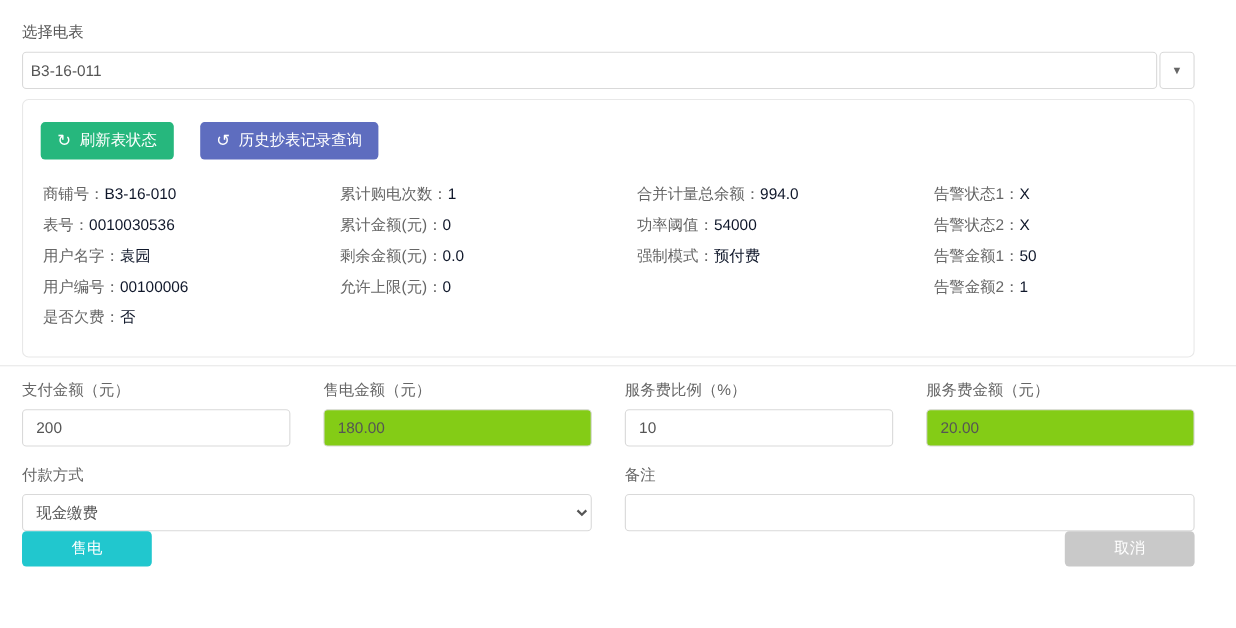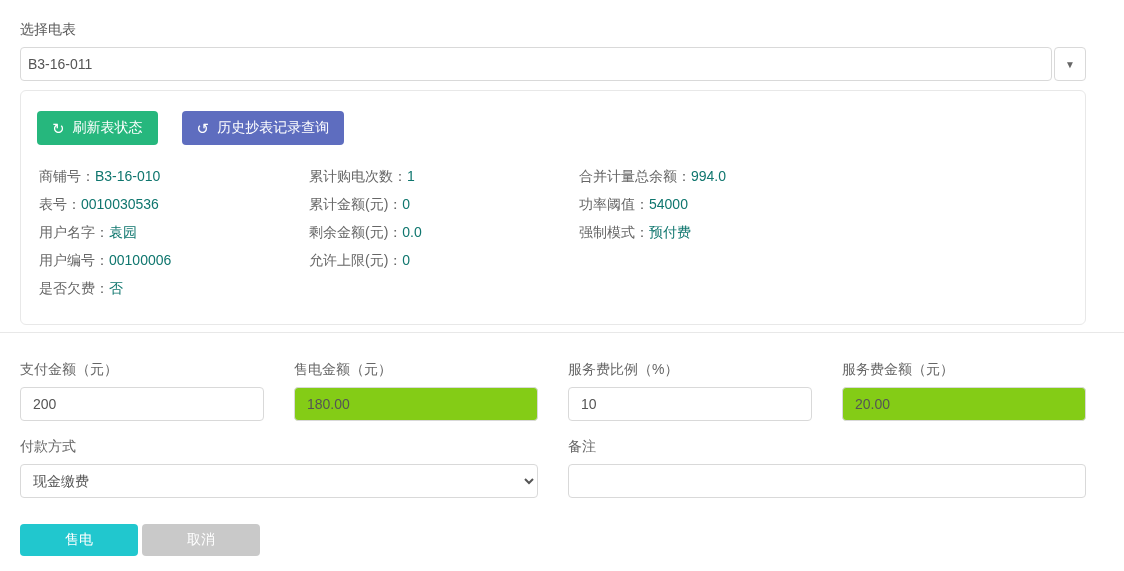--- a/index.html
+++ b/index.html
@@ -39,43 +39,43 @@
   }
   .btn .ico { font-size: 15px; line-height: 1; }
   .btn-refresh { background: #26b77d; }
   .btn-history { background: #5e6dbf; }
 
   .info-grid {
     display: grid; grid-template-columns: 270px 270px 270px 1fr;
     margin-top: 17px; padding-left: 2px;
   }
   .info-item { height: 28px; line-height: 28px; color: #666; white-space: nowrap; }
-  .info-item .val { color: #0f766e; }
+  .info-item .val { color: #0f172a; }
 
   .divider { border: 0; border-top: 1px solid #e8e8e8; margin-top: 7px; }
 
   
   .form-grid {
     display: grid; grid-template-columns: repeat(4, 1fr); column-gap: 30px;
   }
-  .f-label { display: block; color: #666; margin-top: 28px; }
+  .f-label { display: block; color: #666; margin-top: 13px; }
   .f-label.row2 { margin-top: 17px; }
   .f-input {
     margin-top: 8px; width: 100%; height: 34px;
     border: 1px solid #d9d9d9; border-radius: 4px; padding: 12px 12px;
     font-size: 14px; color: #555; outline: none; background: #fff;
     font-family: inherit;
   }
   .f-input:disabled { background: #84cc16; color: #555; opacity: 1; }
   .span2a { grid-column: 1 / span 2; }
   .span2b { grid-column: 3 / span 2; }
   select.f-input { padding: 0 8px; cursor: pointer; }
 
   
-  .actions { display: flex; justify-content: flex-start; gap: 4px; margin-top: 26px; }
+  .actions { display: flex; justify-content: space-between; gap: 4px; }
   .action-btn {
     width: 118px; height: 32px; border: none; border-radius: 4px;
     color: #fff; font-size: 14px; cursor: pointer; font-family: inherit;
   }
   .btn-sell { background: #21c7ce; }
   .btn-cancel { background: #c9c9c9; }
 </style>
 </head>
 <body>
 
@@ -112,20 +112,26 @@
         <div class="info-item"><span>累计购电次数：</span><span class="val">1</span></div>
         <div class="info-item"><span>累计金额(元)：</span><span class="val">0</span></div>
         <div class="info-item"><span>剩余金额(元)：</span><span class="val">0.0</span></div>
         <div class="info-item"><span>允许上限(元)：</span><span class="val">0</span></div>
       </div>
       <div class="info-col">
         <div class="info-item"><span>合并计量总余额：</span><span class="val">994.0</span></div>
         <div class="info-item"><span>功率阈值：</span><span class="val">54000</span></div>
         <div class="info-item"><span>强制模式：</span><span class="val">预付费</span></div>
       </div>
+      <div class="info-col">
+        <div class="info-item"><span>告警状态1：</span><span class="val">X</span></div>
+        <div class="info-item"><span>告警状态2：</span><span class="val">X</span></div>
+        <div class="info-item"><span>告警金额1：</span><span class="val">50</span></div>
+        <div class="info-item"><span>告警金额2：</span><span class="val">1</span></div>
+      </div>
     </div>
   </div>
 </div>
 
 <hr class="divider">
 
 <div class="pad">
   <div class="form-grid">
     <div>
       <label class="f-label">支付金额（元）</label>

